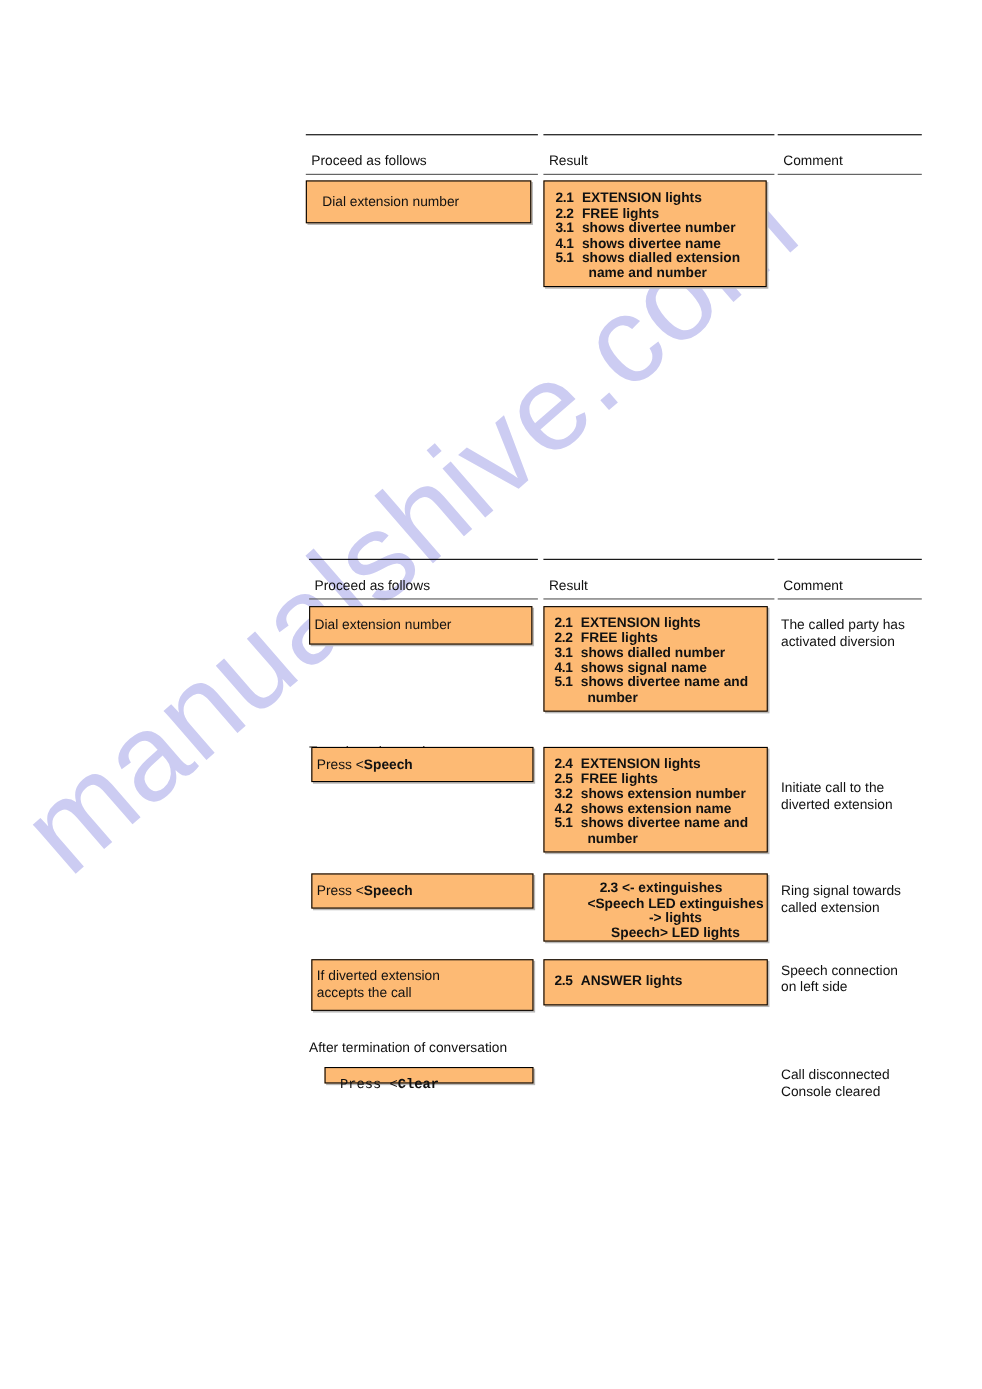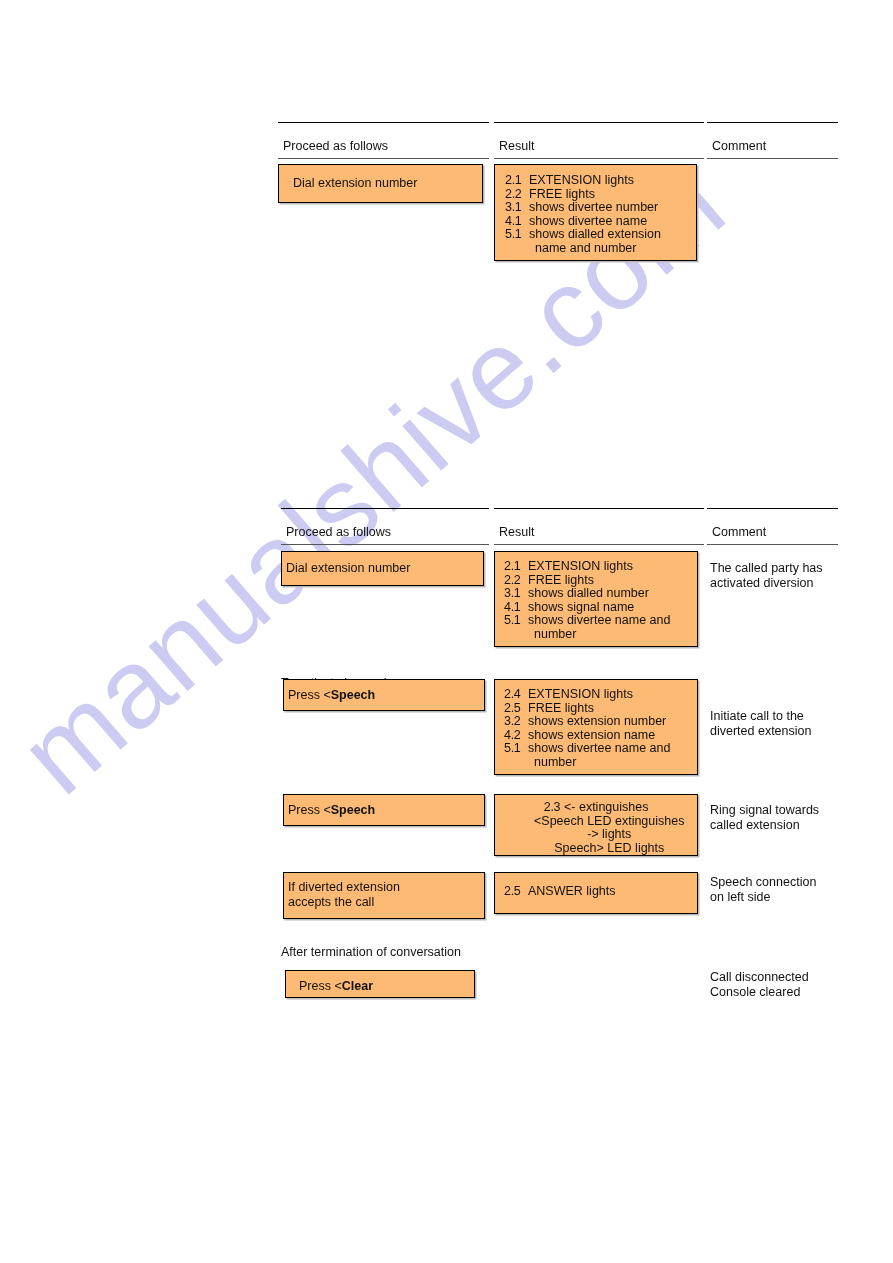--- a/index.html
+++ b/index.html
@@ -80,20 +80,21 @@
     line-height: 14.5px;
     color: #111;
     white-space: pre-line;
   }
 
   
   .res-list {
     margin: 0;
     padding: 0;
     list-style: none;
+    font-weight: bold;
   }
   .res-list li {
     display: block;
     font-size: 12.5px;
     line-height: 13.6px;
     color: #111;
     white-space: nowrap;
   }
   .res-list li .code {
     display: inline-block;
@@ -236,21 +237,21 @@
         <ul class="res-list abs" style="left:9px; top:12px;">
           <li><span class="code">2.5</span><span>ANSWER lights</span></li>
         </ul>
       </div>
 
       <div class="comment" style="left:710px; top:875px; width:185px;">Speech connection
 on left side</div>
 
       <div class="caption" style="left:281px; top:945px;">After termination of conversation</div>
 
-      <div class="box" style="left:285px; top:970px; width:190px; height:28px;">
+      <div class="box" style="left:295px; top:970px; width:190px; height:15px;font-family:Liberation Mono, monospace;">
         <div class="abs press-line" style="left:13px; top:8px;"><span>Press &lt;</span><span class="bold">Clear</span></div>
       </div>
 
       <div class="comment" style="left:710px; top:970px; width:185px;">Call disconnected
 Console cleared</div>
     </div>
 
   </div>
 </div>
 

